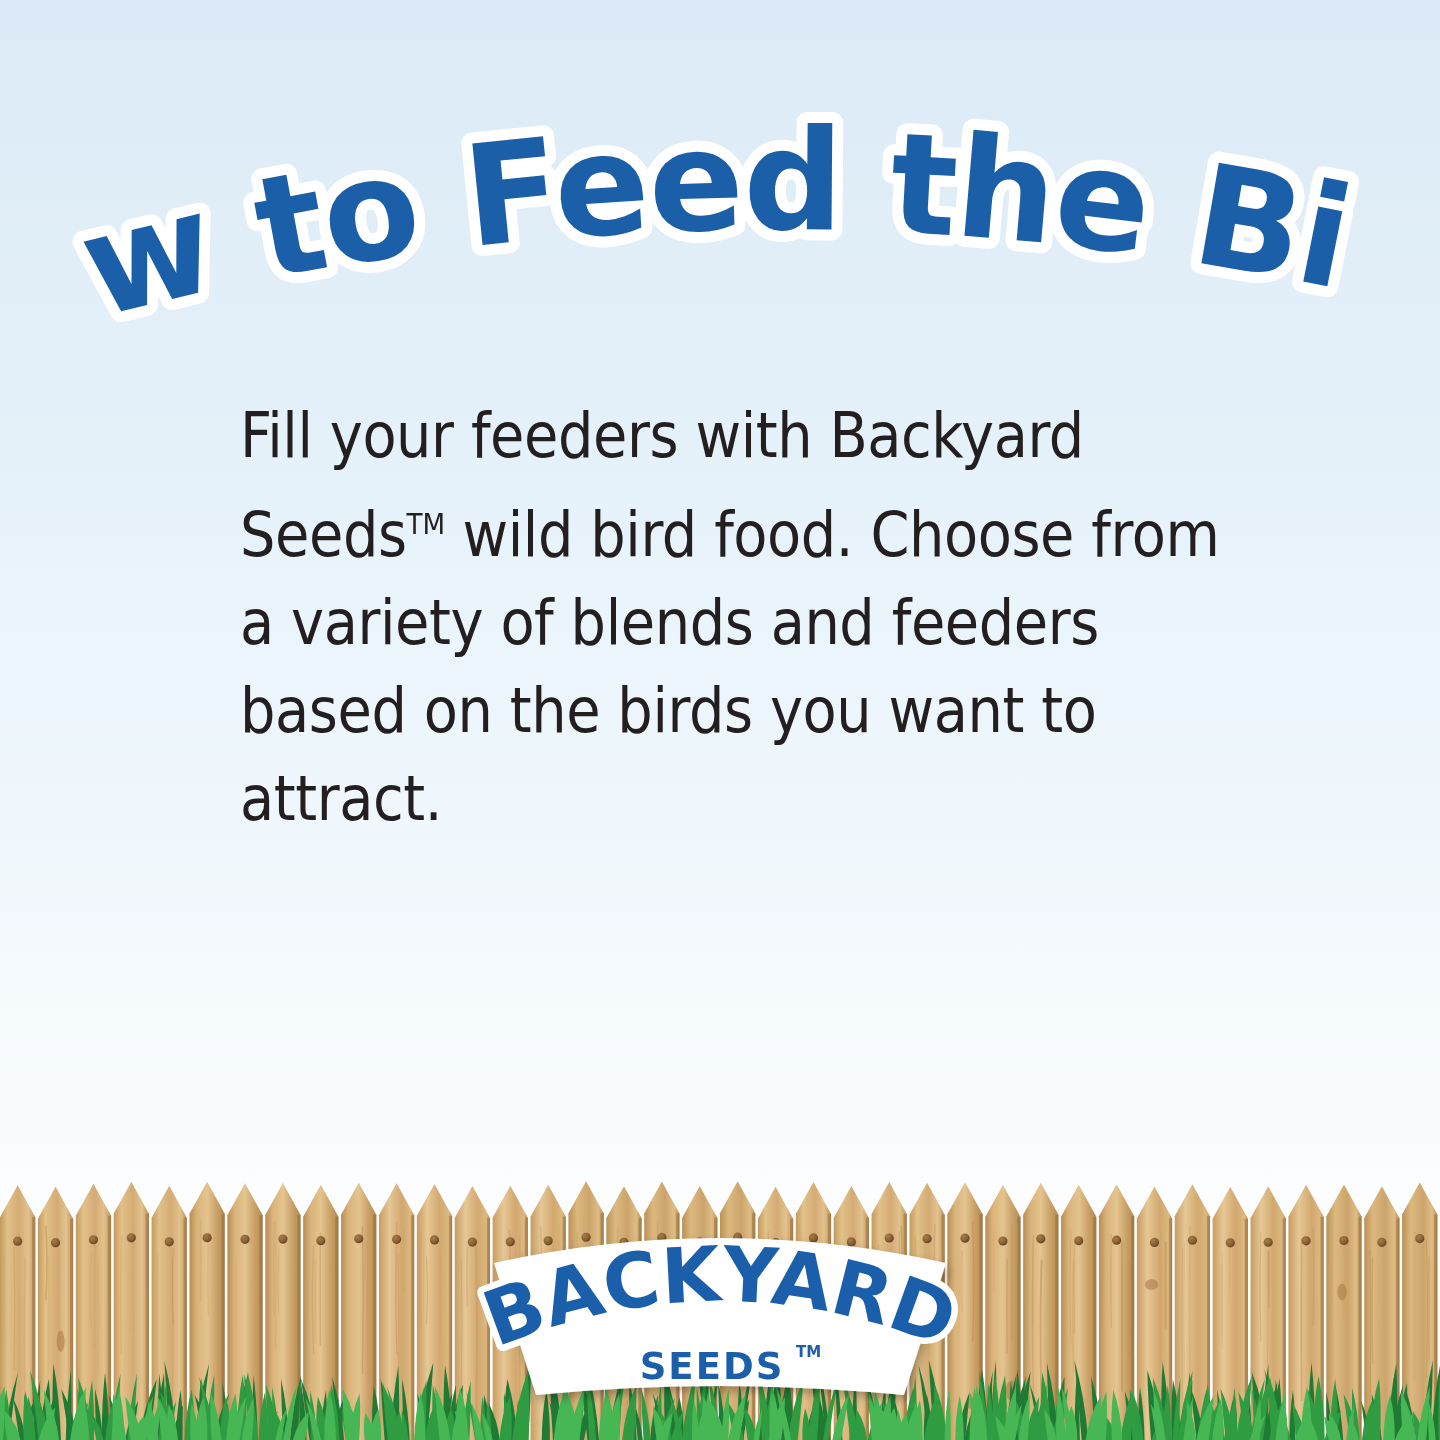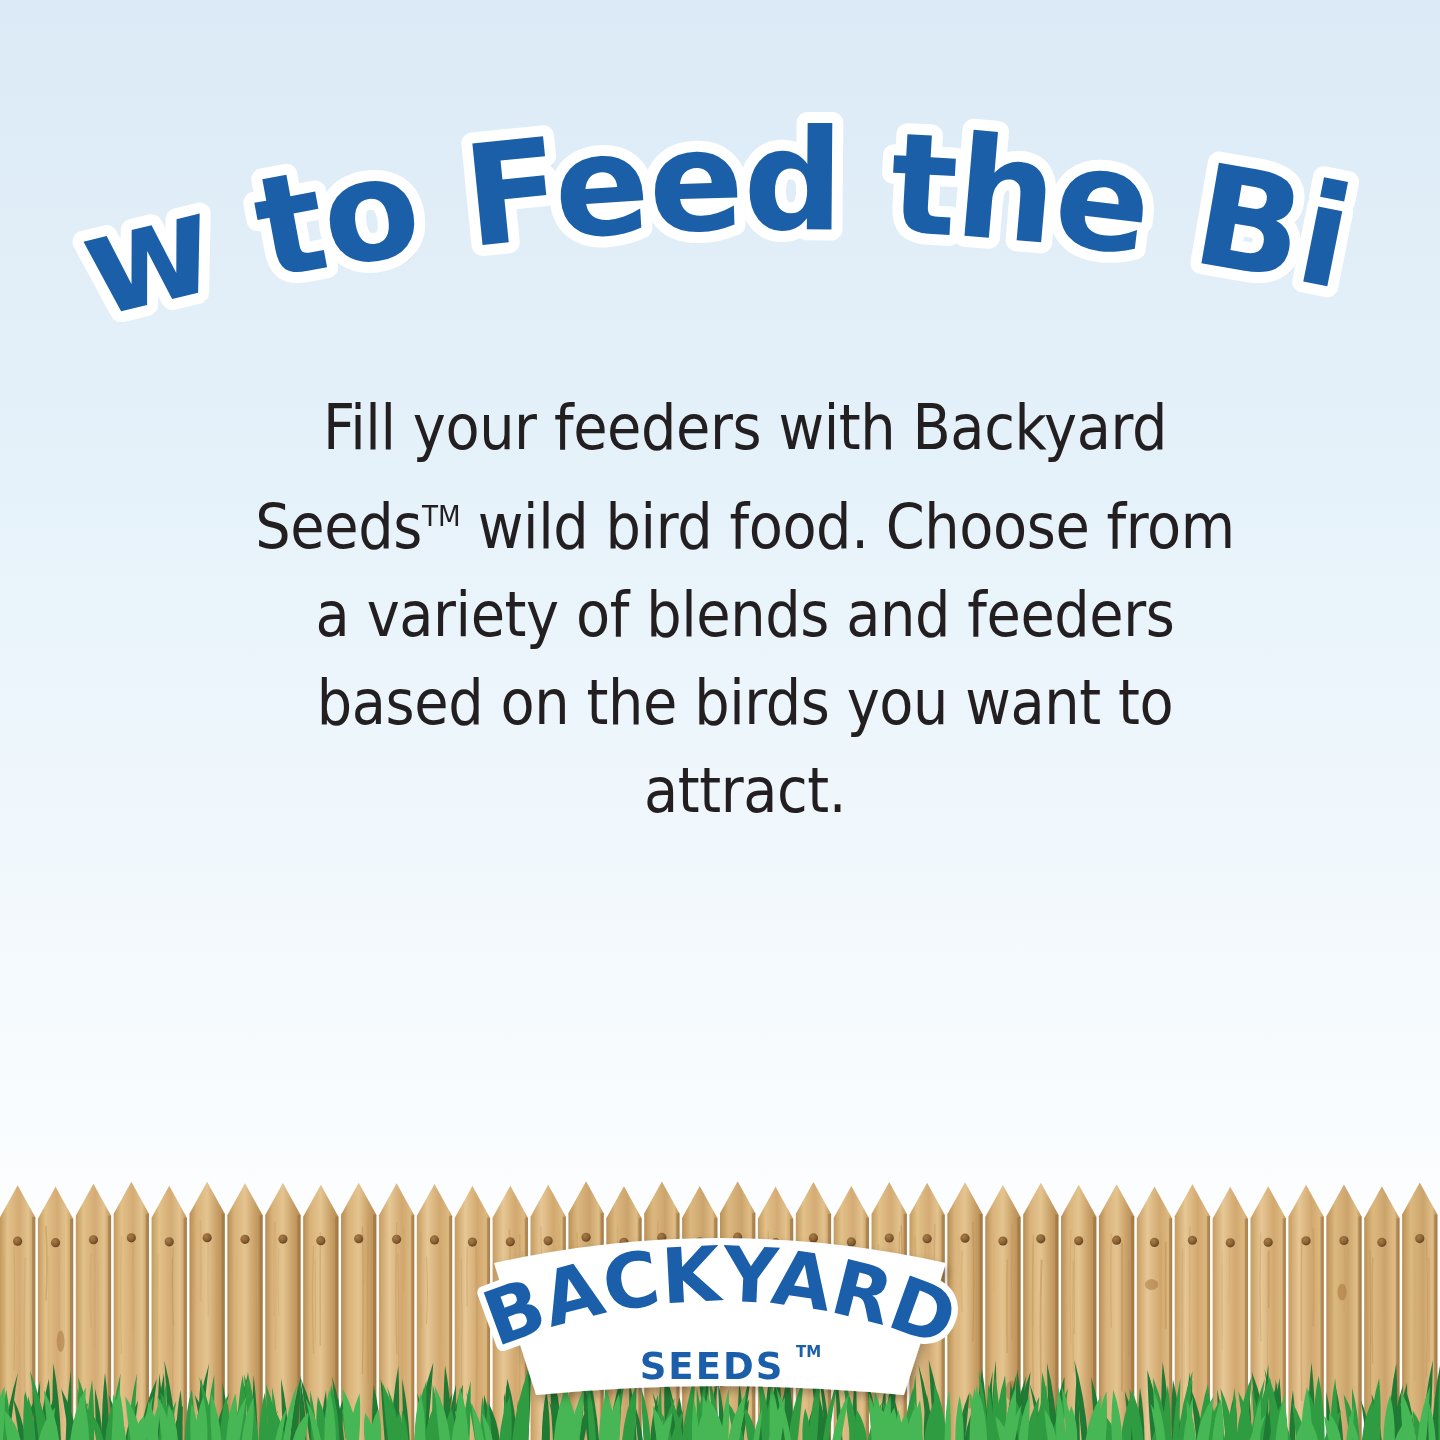--- a/index.html
+++ b/index.html
@@ -55,23 +55,22 @@
     font-weight:bold;
     font-size:140px;
     letter-spacing:-2px;
     fill:#9fb4c6;
     opacity:.55;
   }
 
   
   #body-copy {
     position:absolute;
-    left:240px; top:384px;
+    left:240px; top:392px;
     width:1010px;
-    text-align:center;
   }
   .para {
     font-family:"Liberation Sans Narrow","DejaVu Sans Condensed","Liberation Sans", sans-serif;
     font-stretch:condensed;
     font-size:62px;
     line-height:88px;
     color:#231f20;
     letter-spacing:-0.4px;
   }
   .para + .para { margin-top:44px; }

